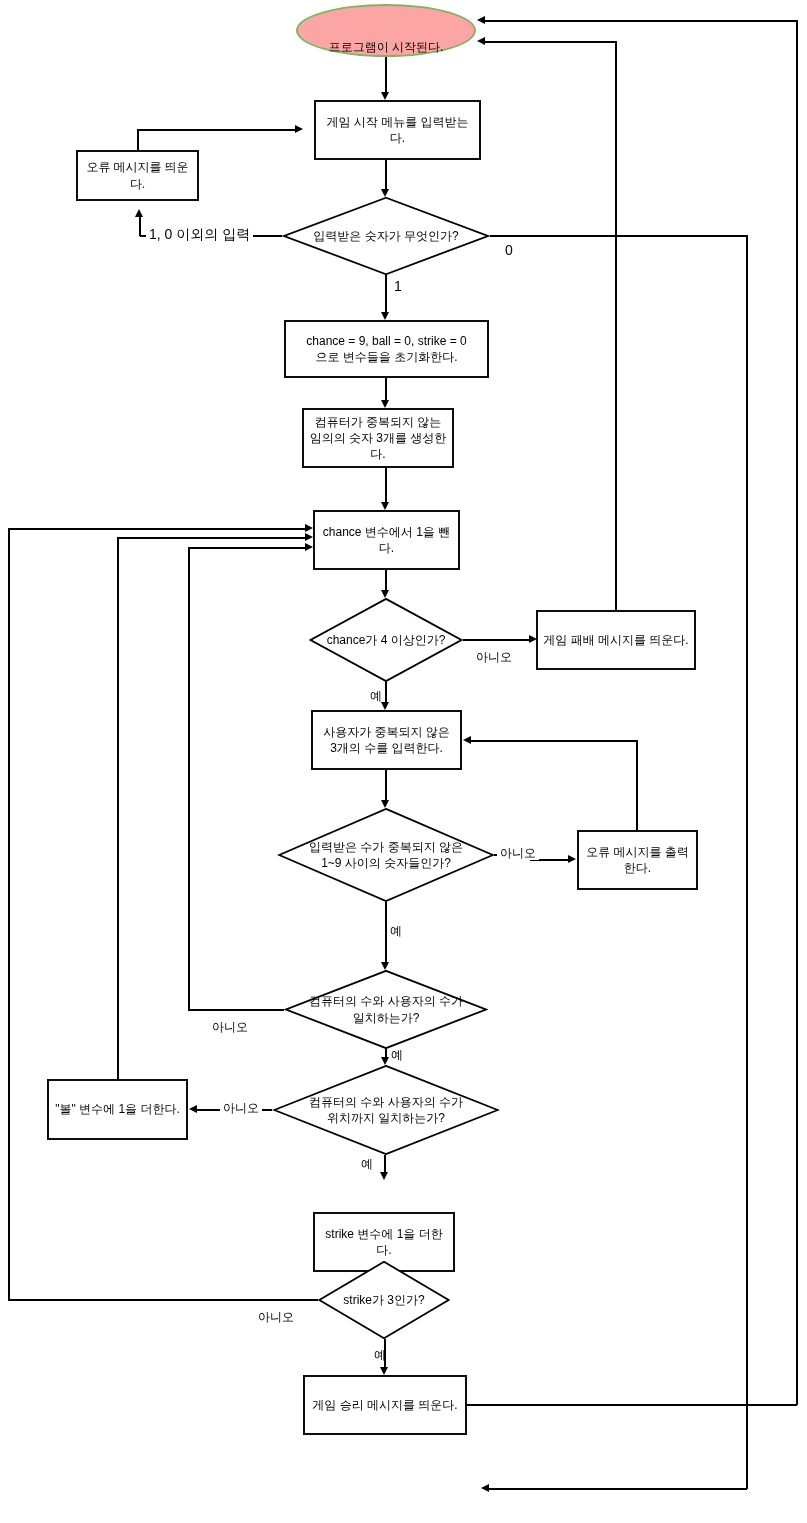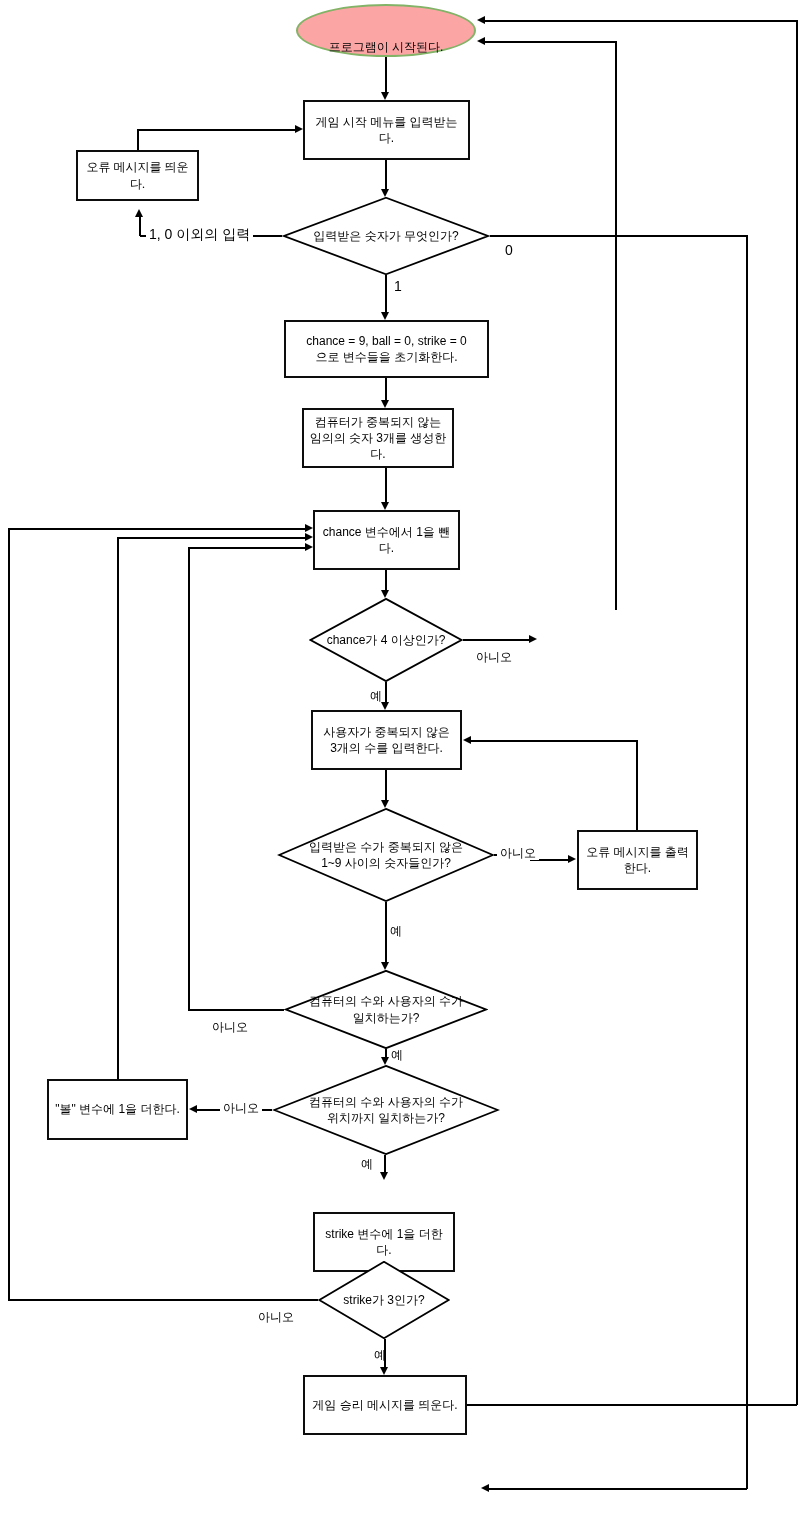--- a/index.html
+++ b/index.html
@@ -134,21 +134,21 @@
   <span class="elabel" style="left:391px;top:1049px;">예</span>
   <span class="elabel wbg" style="left:220px;top:1102px;">아니오</span>
   <span class="elabel" style="left:361px;top:1158px;">예</span>
   <span class="elabel" style="left:258px;top:1311px;">아니오</span>
   <span class="elabel" style="left:374px;top:1349px;">예</span>
 
   <div class="node oval start" style="left:296px;top:4px;width:180px;height:53px;">
     <span class="txt">프로그램이 시작된다.</span>
   </div>
 
-  <div class="node box" style="left:303px;top:100px;width:167px;height:60px;">
+  <div class="node box" style="left:314px;top:100px;width:167px;height:60px;">
     <span class="txt">게임 시작 메뉴를 입력받는다.</span>
   </div>
 
   <div class="node box" style="left:76px;top:150px;width:123px;height:51px;font-family:Liberation Serif, serif;">
     <span class="txt">오류 메시지를 띄운다.</span>
   </div>
 
   <div class="node diamond" style="left:282px;top:197px;width:208px;height:78px;">
     <svg viewBox="0 0 100 100" preserveAspectRatio="none">
         <polygon points="50,1 99,50 50,99 1,50" fill="#ffffff" stroke="#000000" stroke-width="1.8" vector-effect="non-scaling-stroke"></polygon>
@@ -170,20 +170,23 @@
     <span class="txt">chance 변수에서 1을 뺀다.</span>
   </div>
 
   <div class="node diamond" style="left:309px;top:598px;width:154px;height:84px;">
     <svg viewBox="0 0 100 100" preserveAspectRatio="none">
         <polygon points="50,1 99,50 50,99 1,50" fill="#ffffff" stroke="#000000" stroke-width="1.8" vector-effect="non-scaling-stroke"></polygon>
       </svg>
     <span class="txt">chance가 4 이상인가?</span>
   </div>
 
+  <div class="node box" style="left:536px;top:610px;width:160px;height:60px;">
+    <span class="txt">게임 패배 메시지를 띄운다.</span>
+  </div>
 
   <div class="node box" style="left:311px;top:710px;width:151px;height:60px;">
     <span class="txt">사용자가 중복되지 않은
 3개의 수를 입력한다.</span>
   </div>
 
   <div class="node diamond" style="left:277px;top:808px;width:218px;height:94px;">
     <svg viewBox="0 0 100 100" preserveAspectRatio="none">
         <polygon points="50,1 99,50 50,99 1,50" fill="#ffffff" stroke="#000000" stroke-width="1.8" vector-effect="non-scaling-stroke"></polygon>
       </svg>

